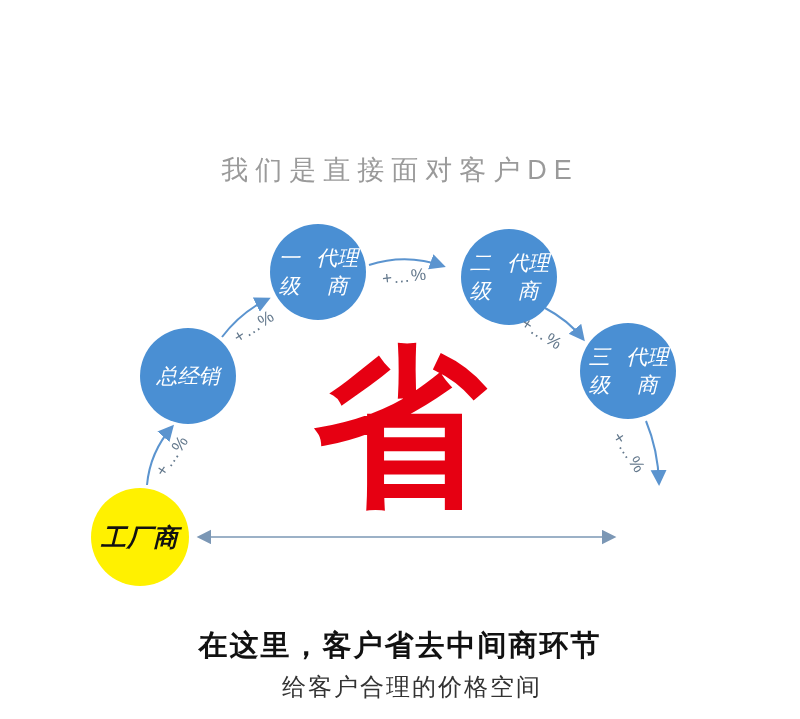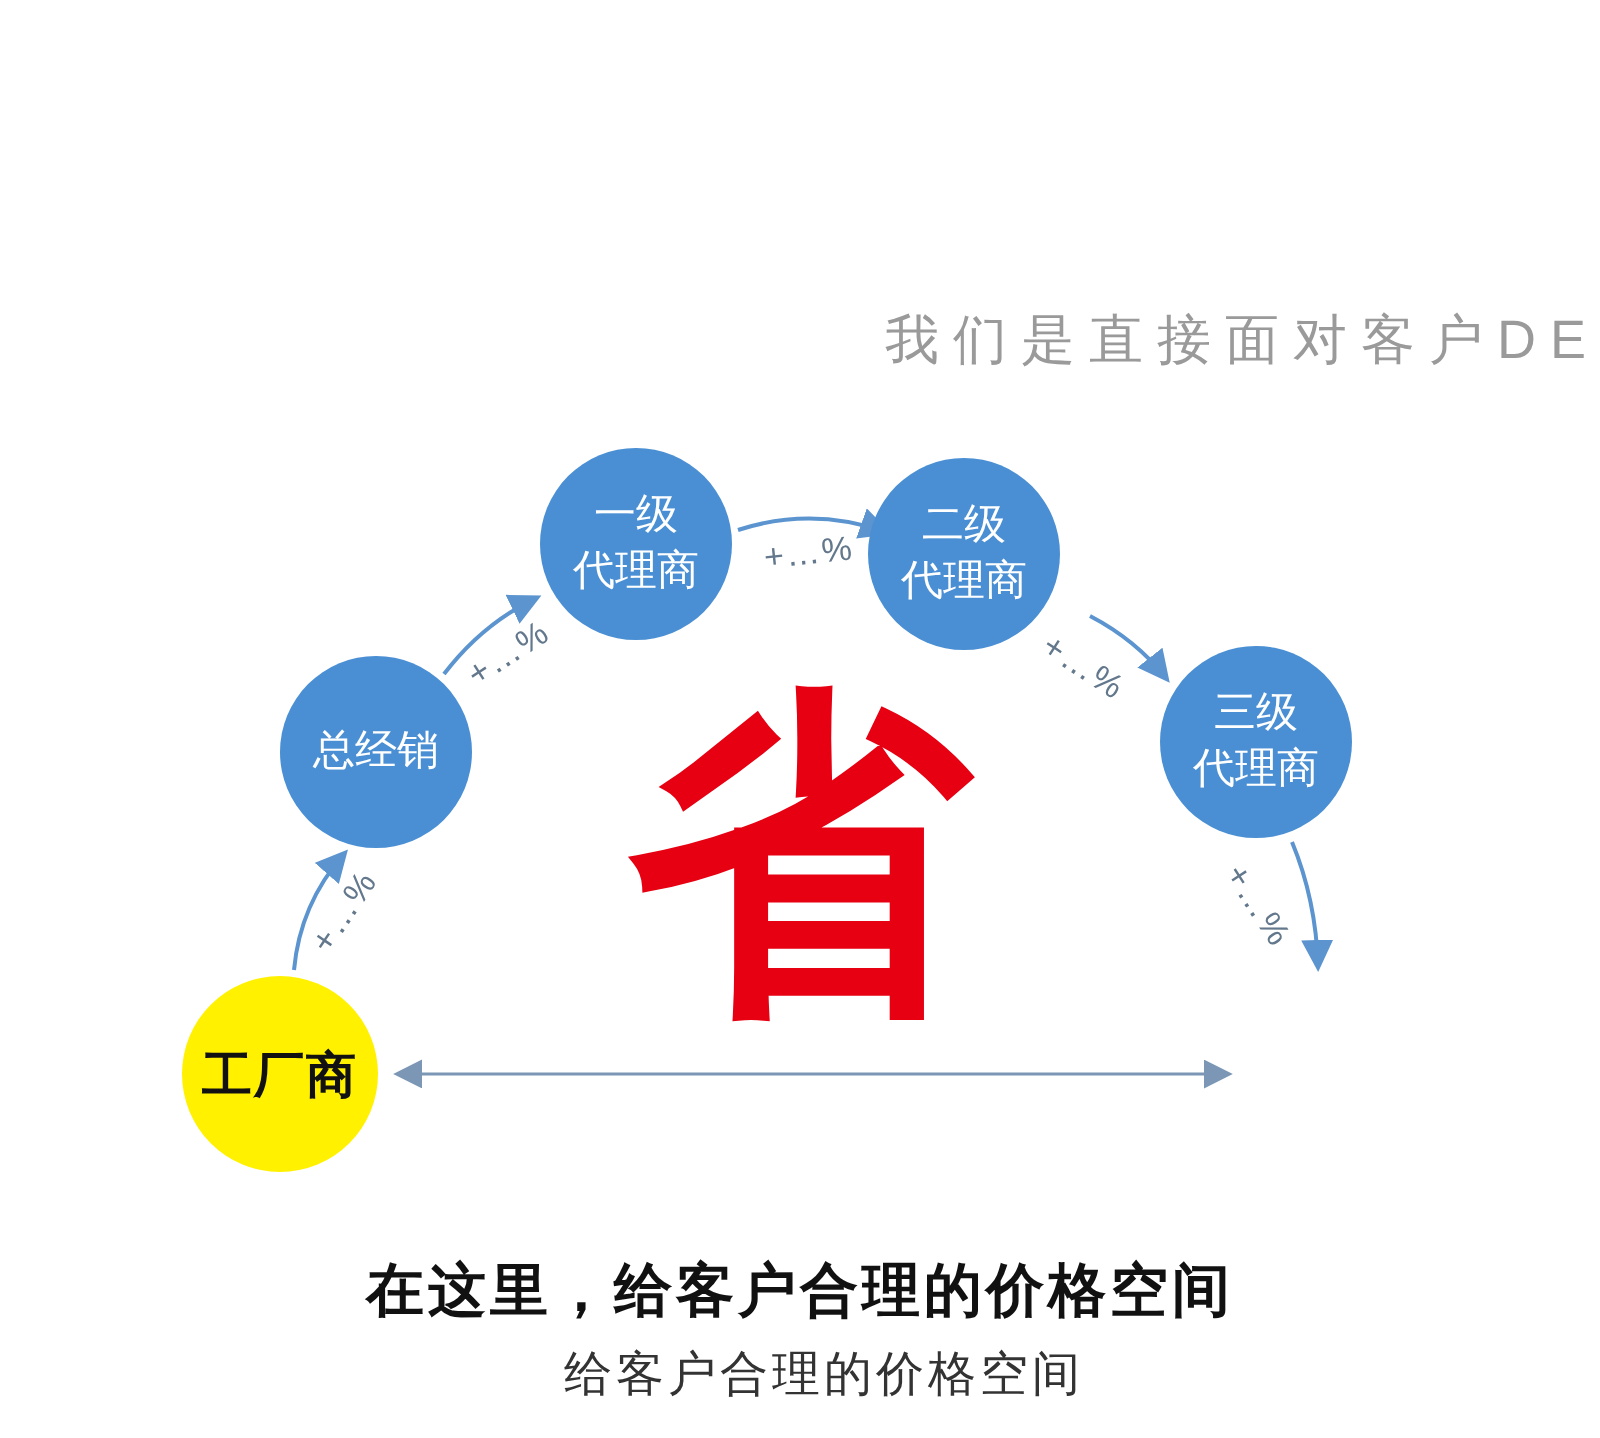--- a/index.html
+++ b/index.html
@@ -16,39 +16,39 @@
     background:#90a79b;
     display:flex; align-items:center; justify-content:center;
   }
   .banner-title {
     color:#ffffff; font-size:44px; font-weight:bold; letter-spacing:3px;
     white-space:nowrap;
   }
 
   .subtitle {
     position:absolute; left:0; top:152px; width:800px;
-    text-align:right; color:#9a9a9a; font-size:27px; letter-spacing:7px;
+    text-align:center; color:#9a9a9a; font-size:27px; letter-spacing:7px;
   }
 
   .circle {
     position:absolute; border-radius:50%;
-    display:flex; flex-direction:column; align-items:center; justify-content:center;
-    text-align:center; z-index:3;
+    display:flex; flex-direction:row; align-items:center; justify-content:center;
+    text-align:center; z-index:3;font-style:italic;
   }
   .circle.blue {
     width:96px; height:96px; background:#4a8fd3; color:#ffffff;
     font-size:21px; line-height:1.35;
   }
   .circle.yellow {
     width:98px; height:98px; background:#fff100; color:#111111;
     font-size:25px; font-weight:bold; letter-spacing:1px;
   }
 
   .node-level1   { left:270px; top:224px; }
-  .node-level2   { left:434px; top:229px; }
+  .node-level2   { left:461px; top:229px; }
   .node-level3   { left:580px; top:323px; }
   .node-general  { left:140px; top:328px; }
   .node-factory  { left:91px;  top:488px; }
   .node-customers{ left:624px; top:488px; }
 
   .center-char {
     position:absolute; left:310px; top:332px; width:180px; height:190px;
     color:#e60012; font-size:172px; line-height:190px; text-align:center;
     font-weight:bold; font-family:"DejaVu Serif", serif;
     z-index:2;
@@ -127,16 +127,16 @@
   <div class="circle blue node-general">
     <span>总经销</span>
   </div>
 
   <div class="arrow-label al-1">+…%</div>
   <div class="arrow-label al-2">+…%</div>
   <div class="arrow-label al-3">+…%</div>
   <div class="arrow-label al-4">+…%</div>
   <div class="arrow-label al-5">+…%</div>
 
-  <div class="footer-line1">在这里，给客户合理的价格空间</div>
+  <div class="footer-line1">在这里，客户省去中间商环节</div>
   <div class="footer-line2">给客户合理的价格空间</div>
 
 </div>
 
 </body></html>

